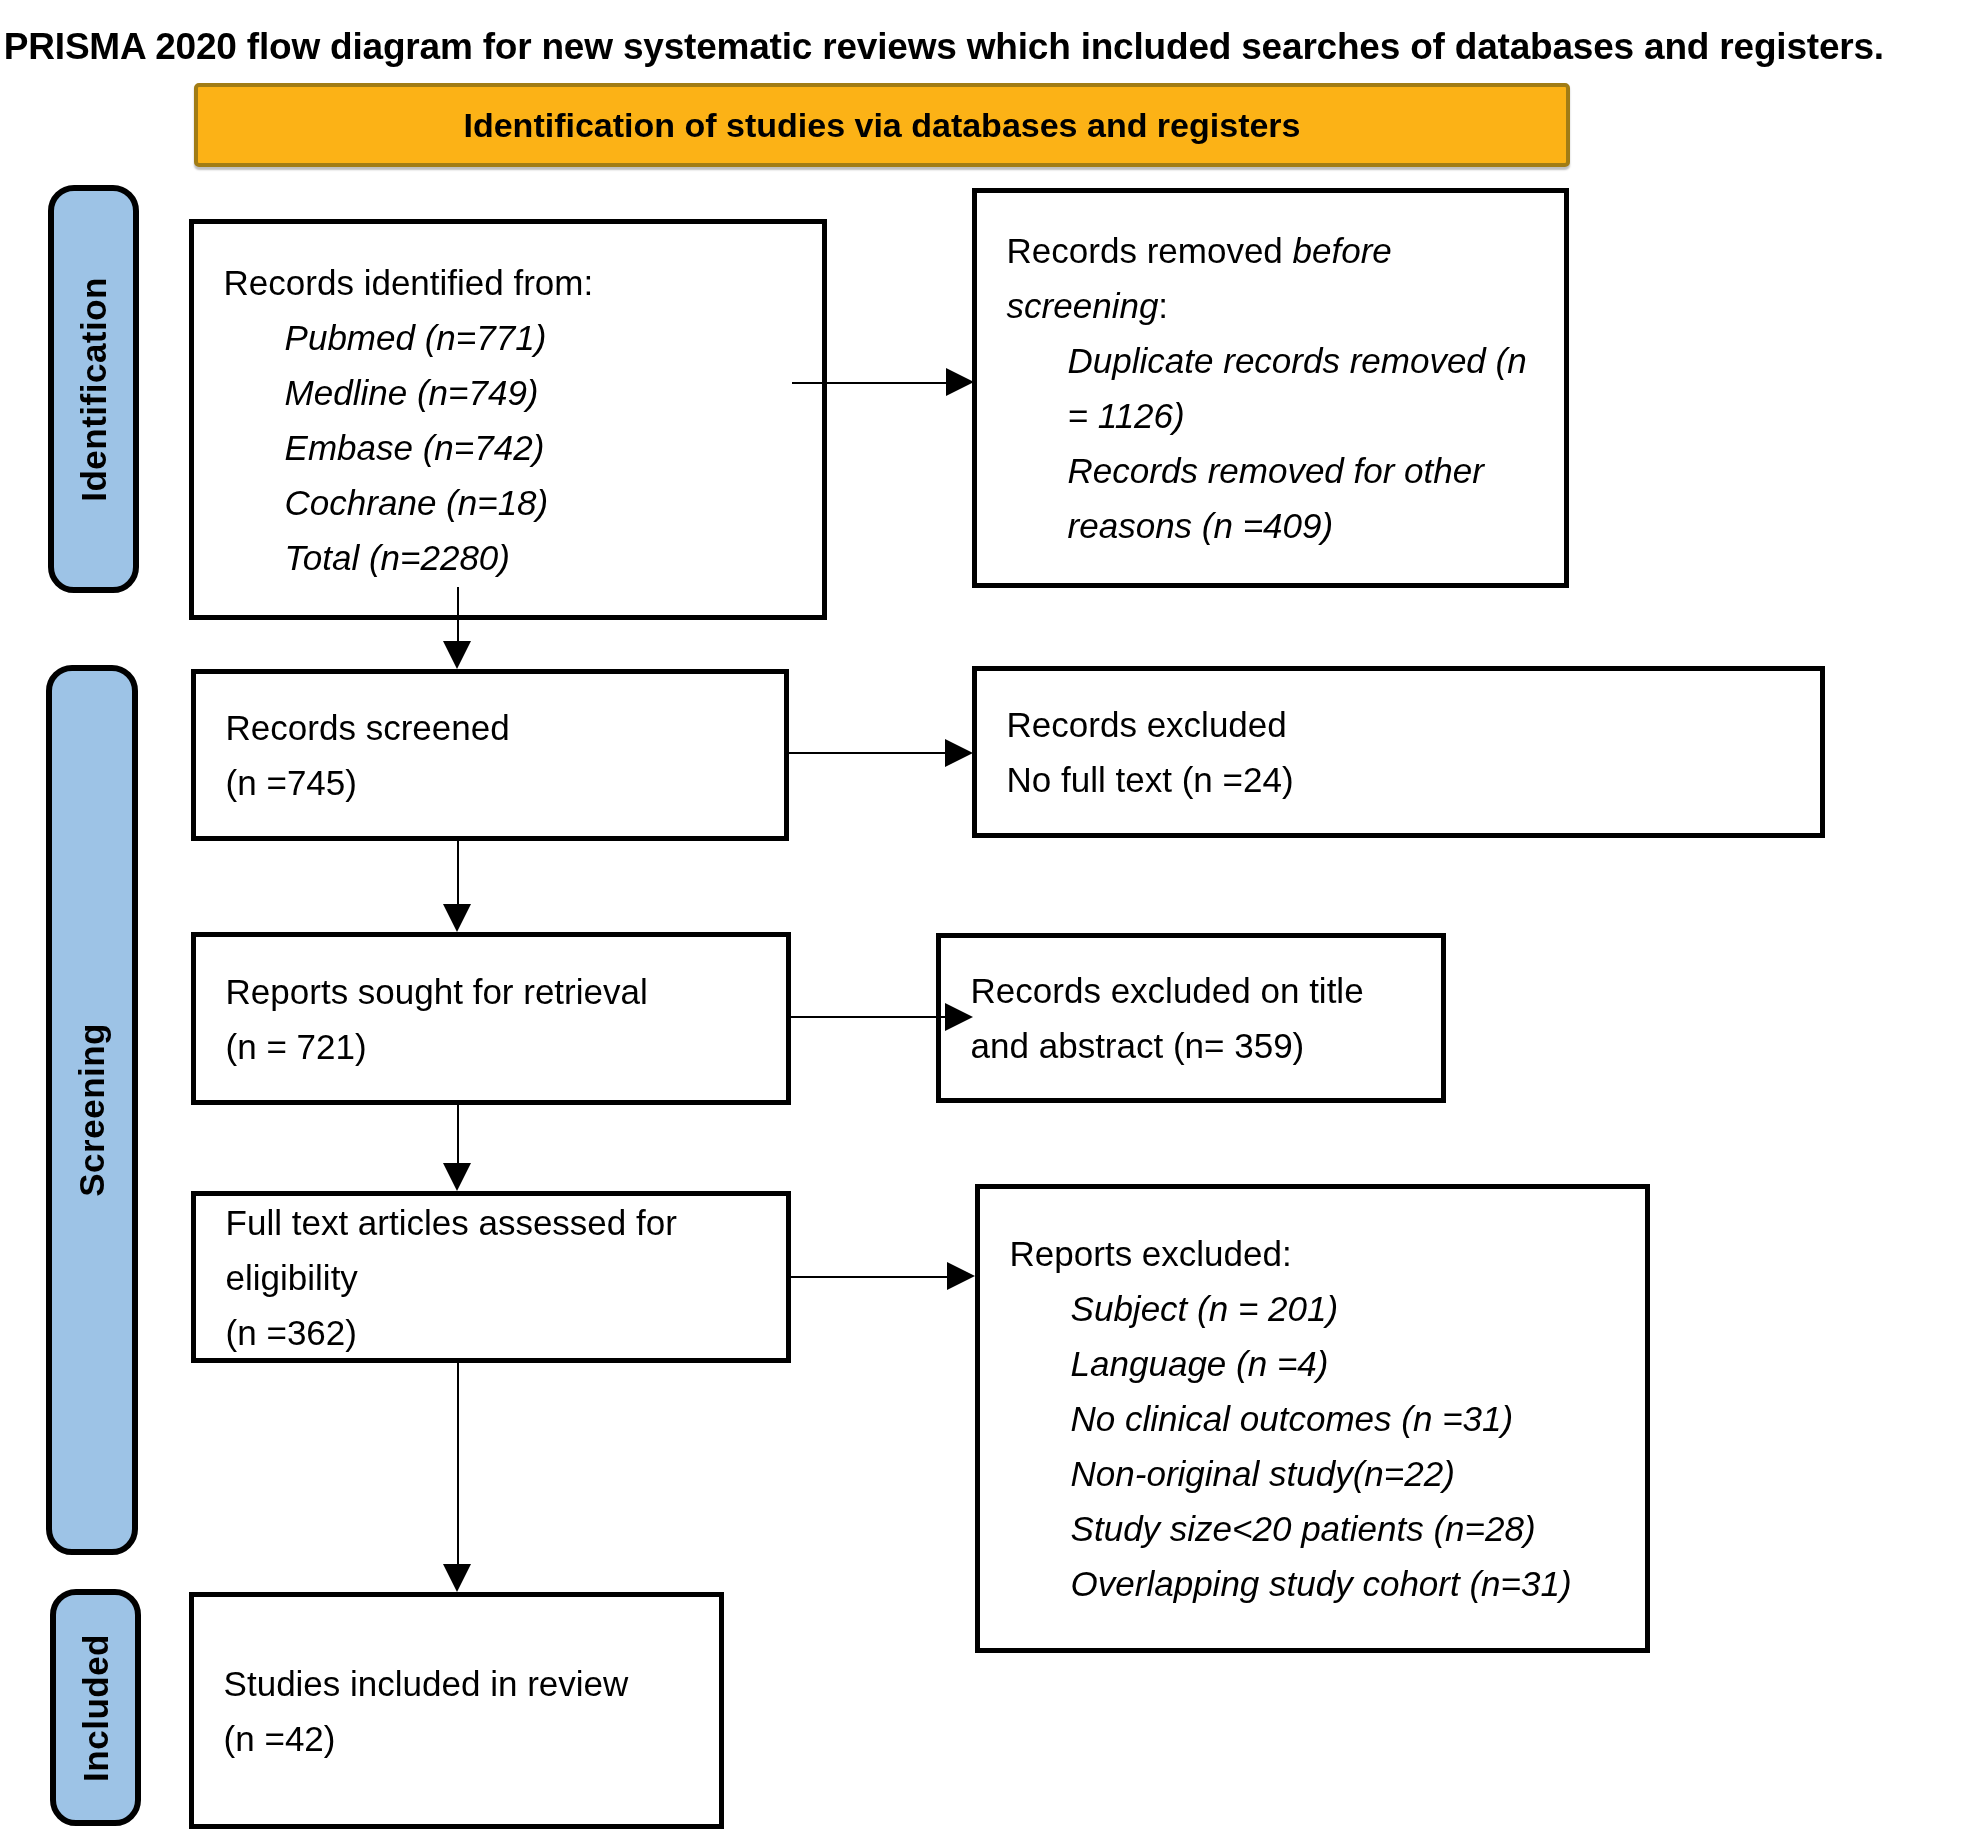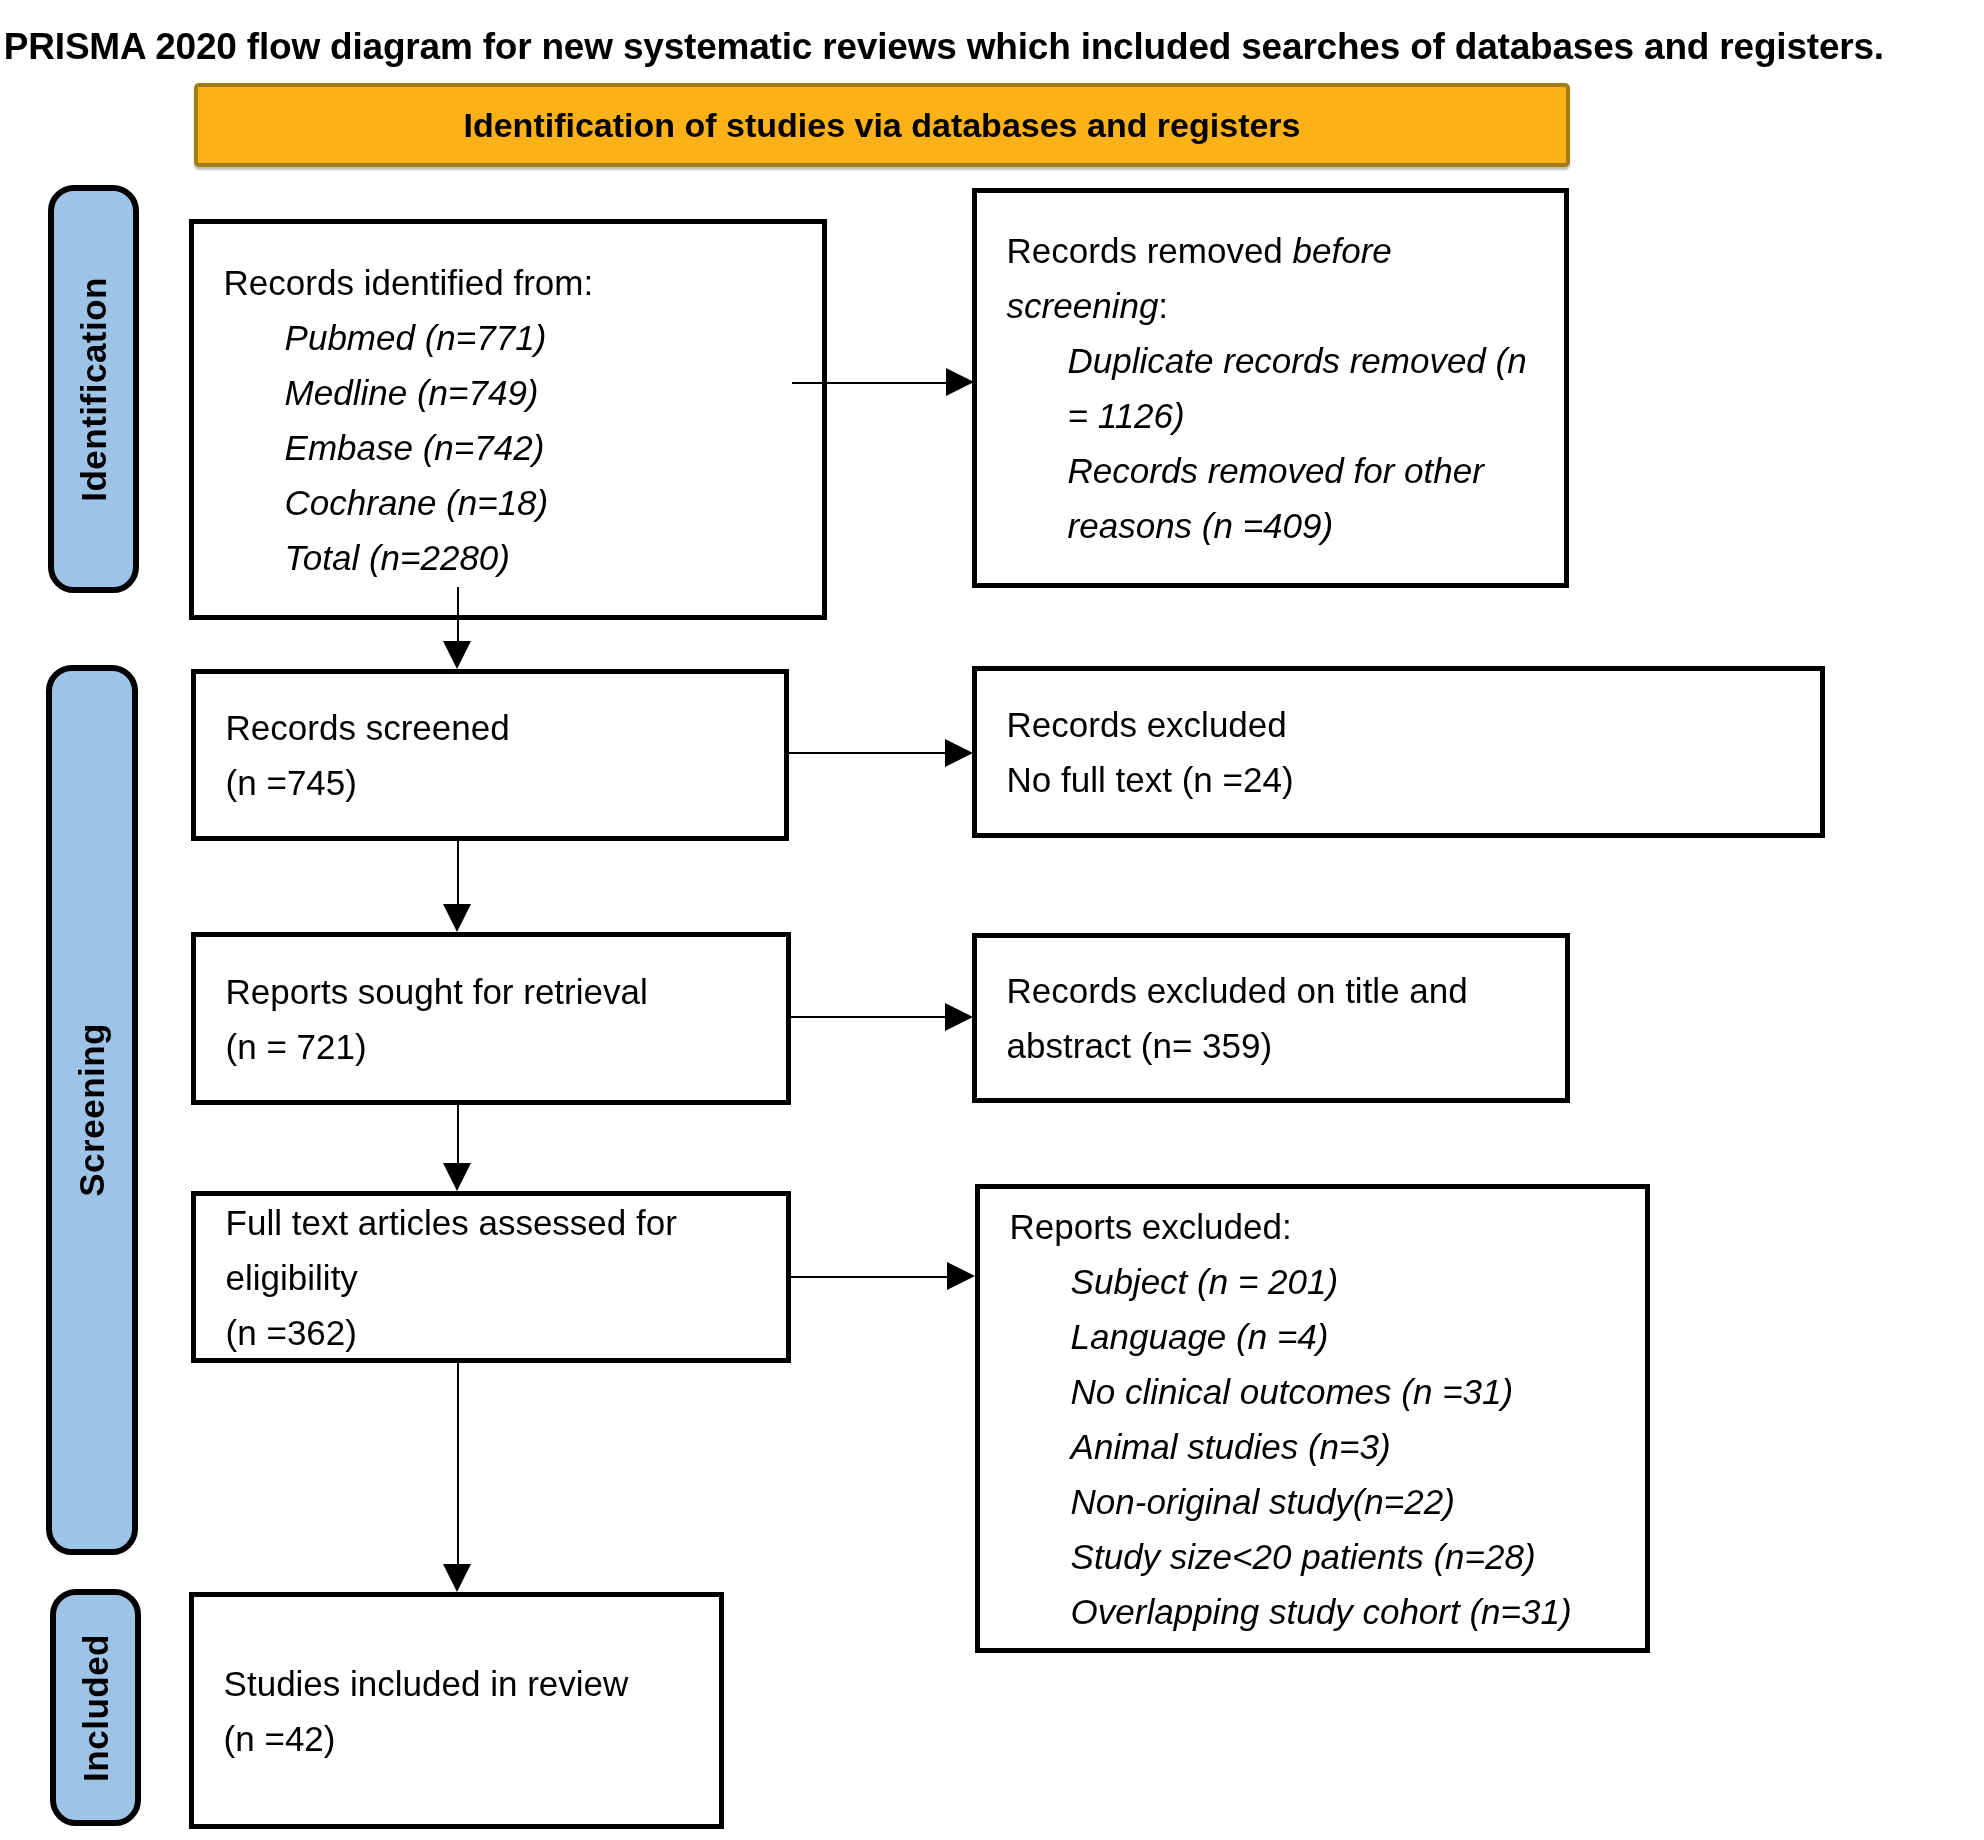--- a/index.html
+++ b/index.html
@@ -52,21 +52,21 @@
     padding:9.5px 19px 9.5px 29.6px;
     font-size:35px;line-height:55px;
   }
   .indent{margin-left:61px;font-style:italic;}
   .it{font-style:italic;}
   .b1{left:189px;top:186px;width:638px;height:401px;margin-top:33px;}
   .b2{left:972px;top:188px;width:597px;height:400px;}
   .b3{left:191px;top:669px;width:598px;height:172px;}
   .b4{left:972px;top:666px;width:853px;height:172px;}
   .b5{left:191px;top:932px;width:600px;height:173px;}
-  .b6{left:972px;top:933px;width:598px;height:170px;}
+  .b6{left:936px;top:933px;width:510px;height:170px;}
   .b7{left:191px;top:1191px;width:600px;height:172px;}
   .b8{left:975px;top:1184px;width:675px;height:469px;}
   .b9{left:189px;top:1592px;width:535px;height:237px;}
   .hline{position:absolute;height:2.4px;background:var(--arrow,#000);}
   .vline{position:absolute;width:2.4px;background:var(--arrow,#000);}
   .head-right{
     position:absolute;width:0;height:0;
     border-top:14.3px solid transparent;border-bottom:14.3px solid transparent;
     border-left:28px solid var(--arrow,#000);
   }
@@ -134,21 +134,20 @@
   <div class="fbox b7">
     <div>Full text articles assessed for eligibility</div>
     <div>(n =362)</div>
   </div>
 
   <div class="fbox b8">
     <div>Reports excluded:</div>
     <div class="indent">Subject (n = 201)</div>
     <div class="indent">Language (n =4)</div>
     <div class="indent">No clinical outcomes (n =31)</div>
-    <div class="indent">Animal studies (n=3)</div>
     <div class="indent">Non-original study(n=22)</div>
     <div class="indent">Study size&lt;20 patients (n=28)</div>
     <div class="indent">Overlapping study cohort (n=31)</div>
   </div>
 
   <div class="fbox b9">
     <div>Studies included in review</div>
     <div>(n =42)</div>
   </div>
 

